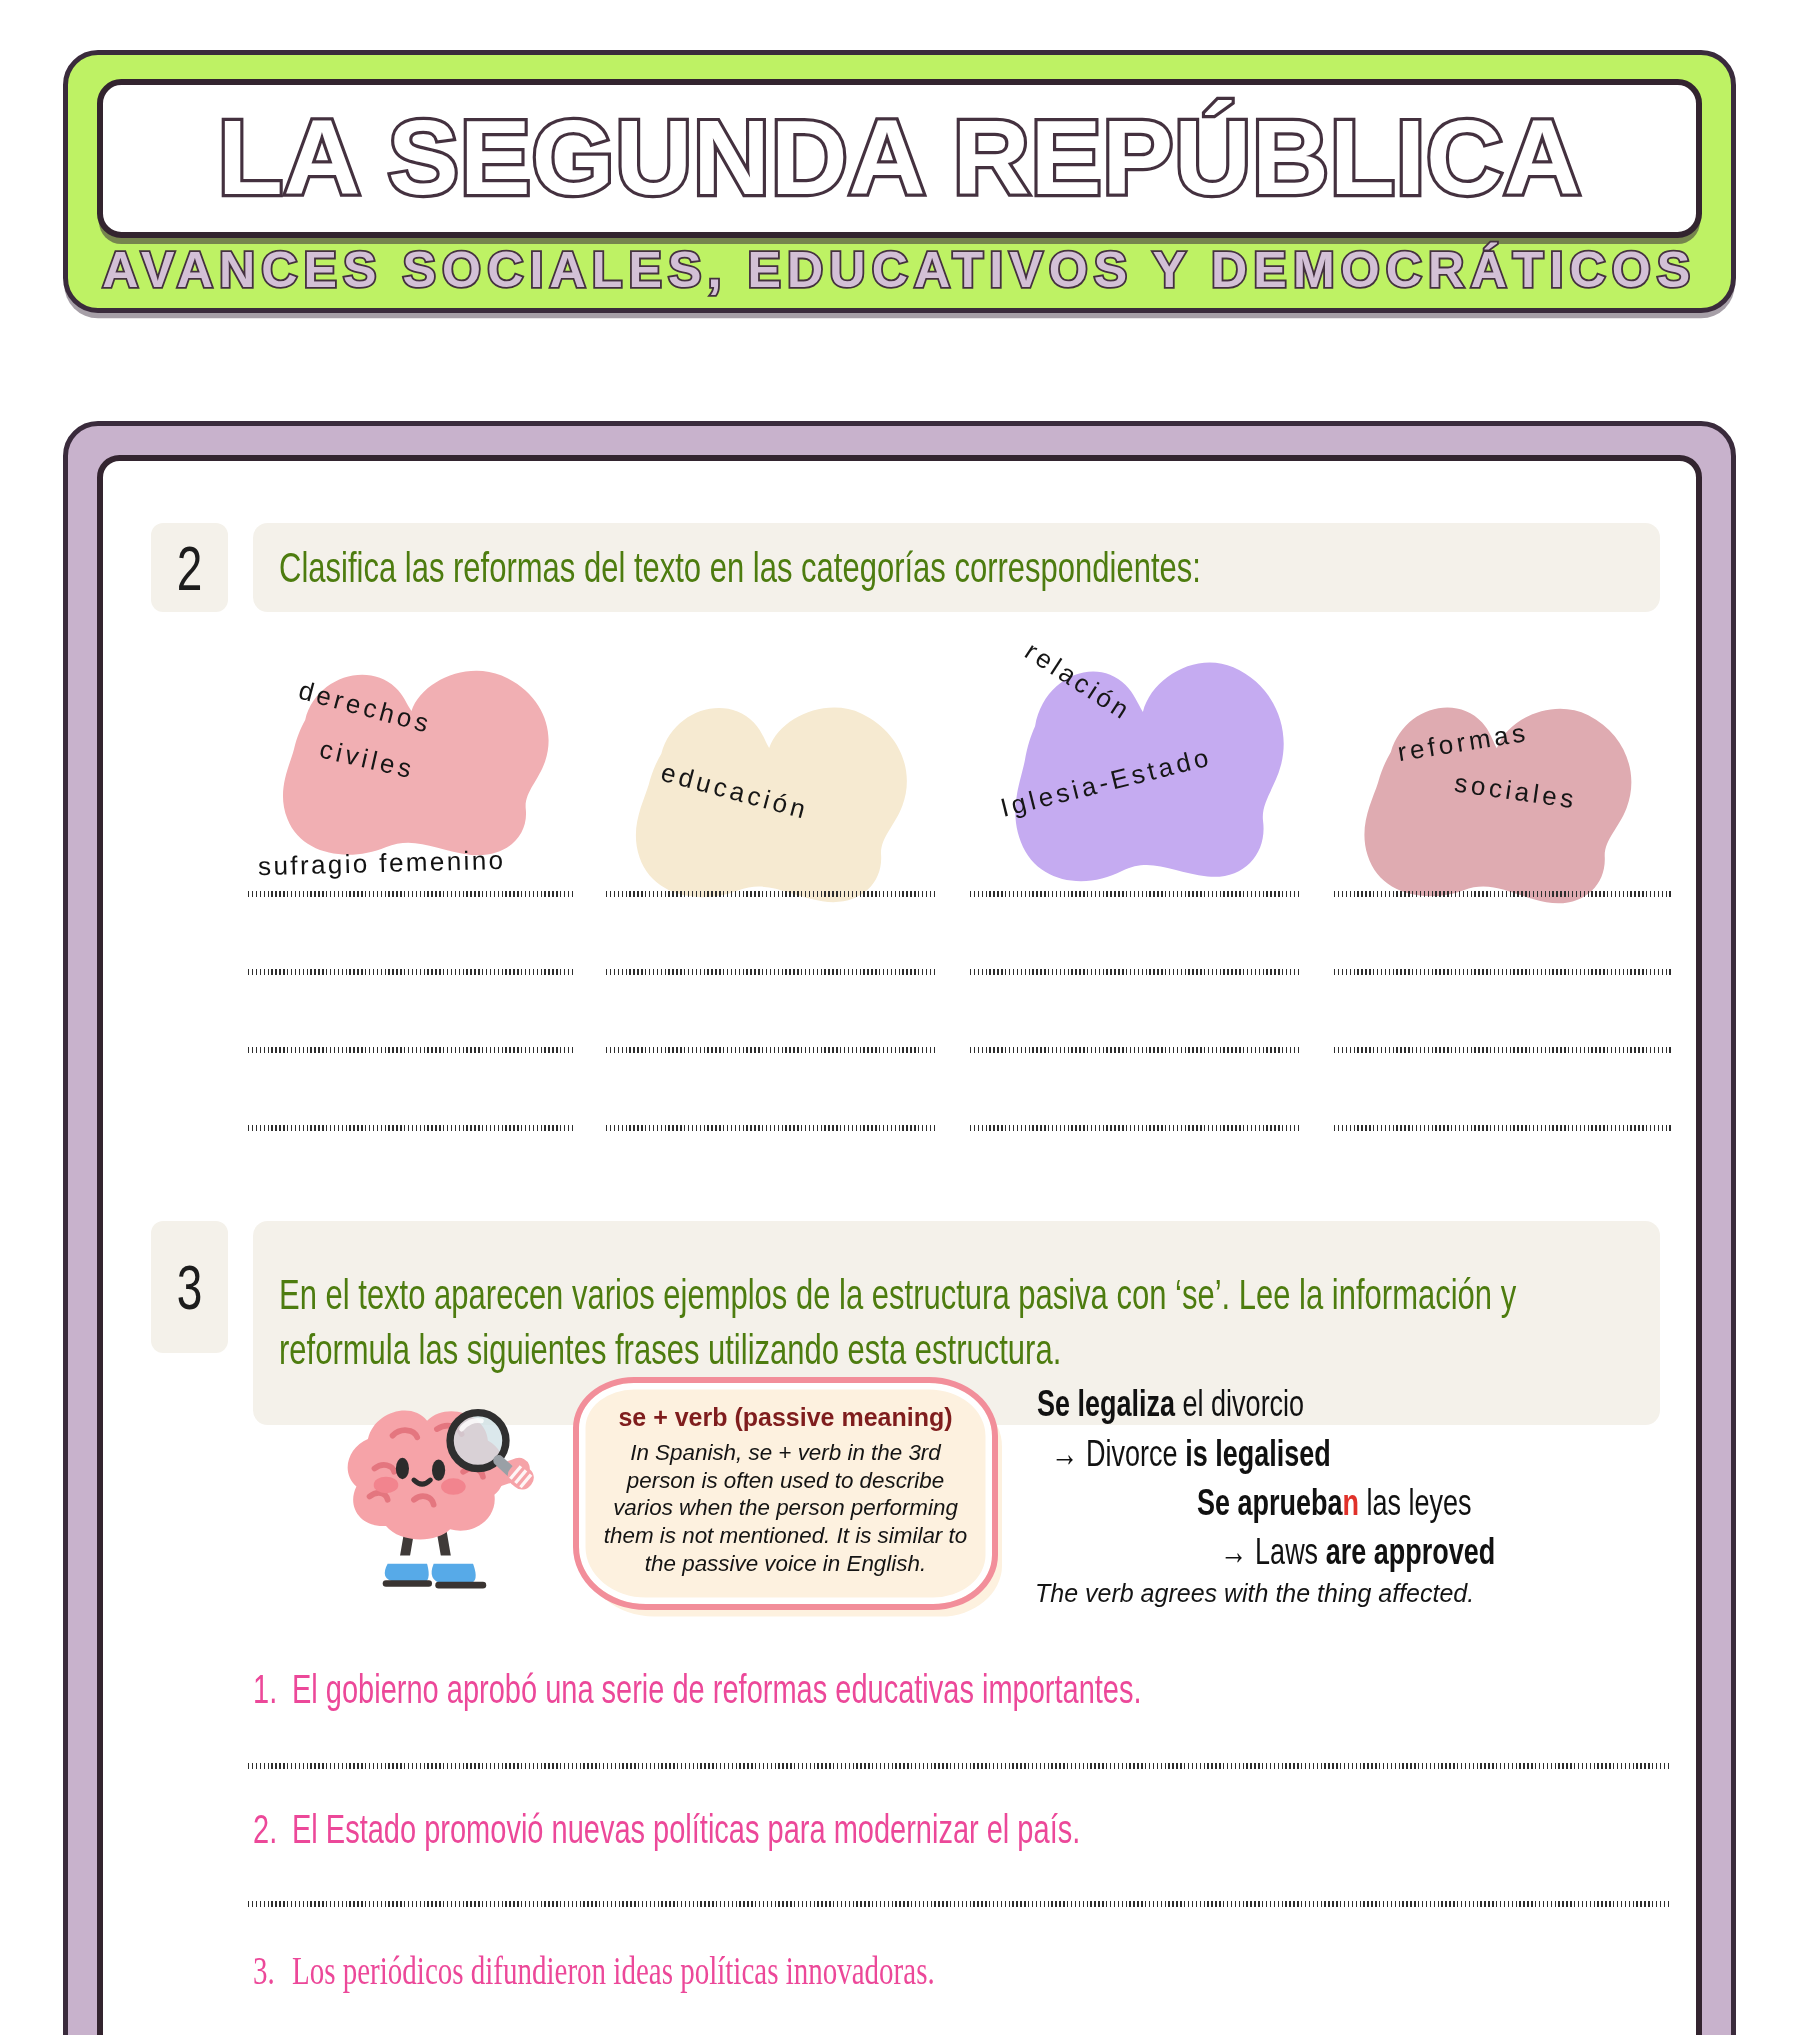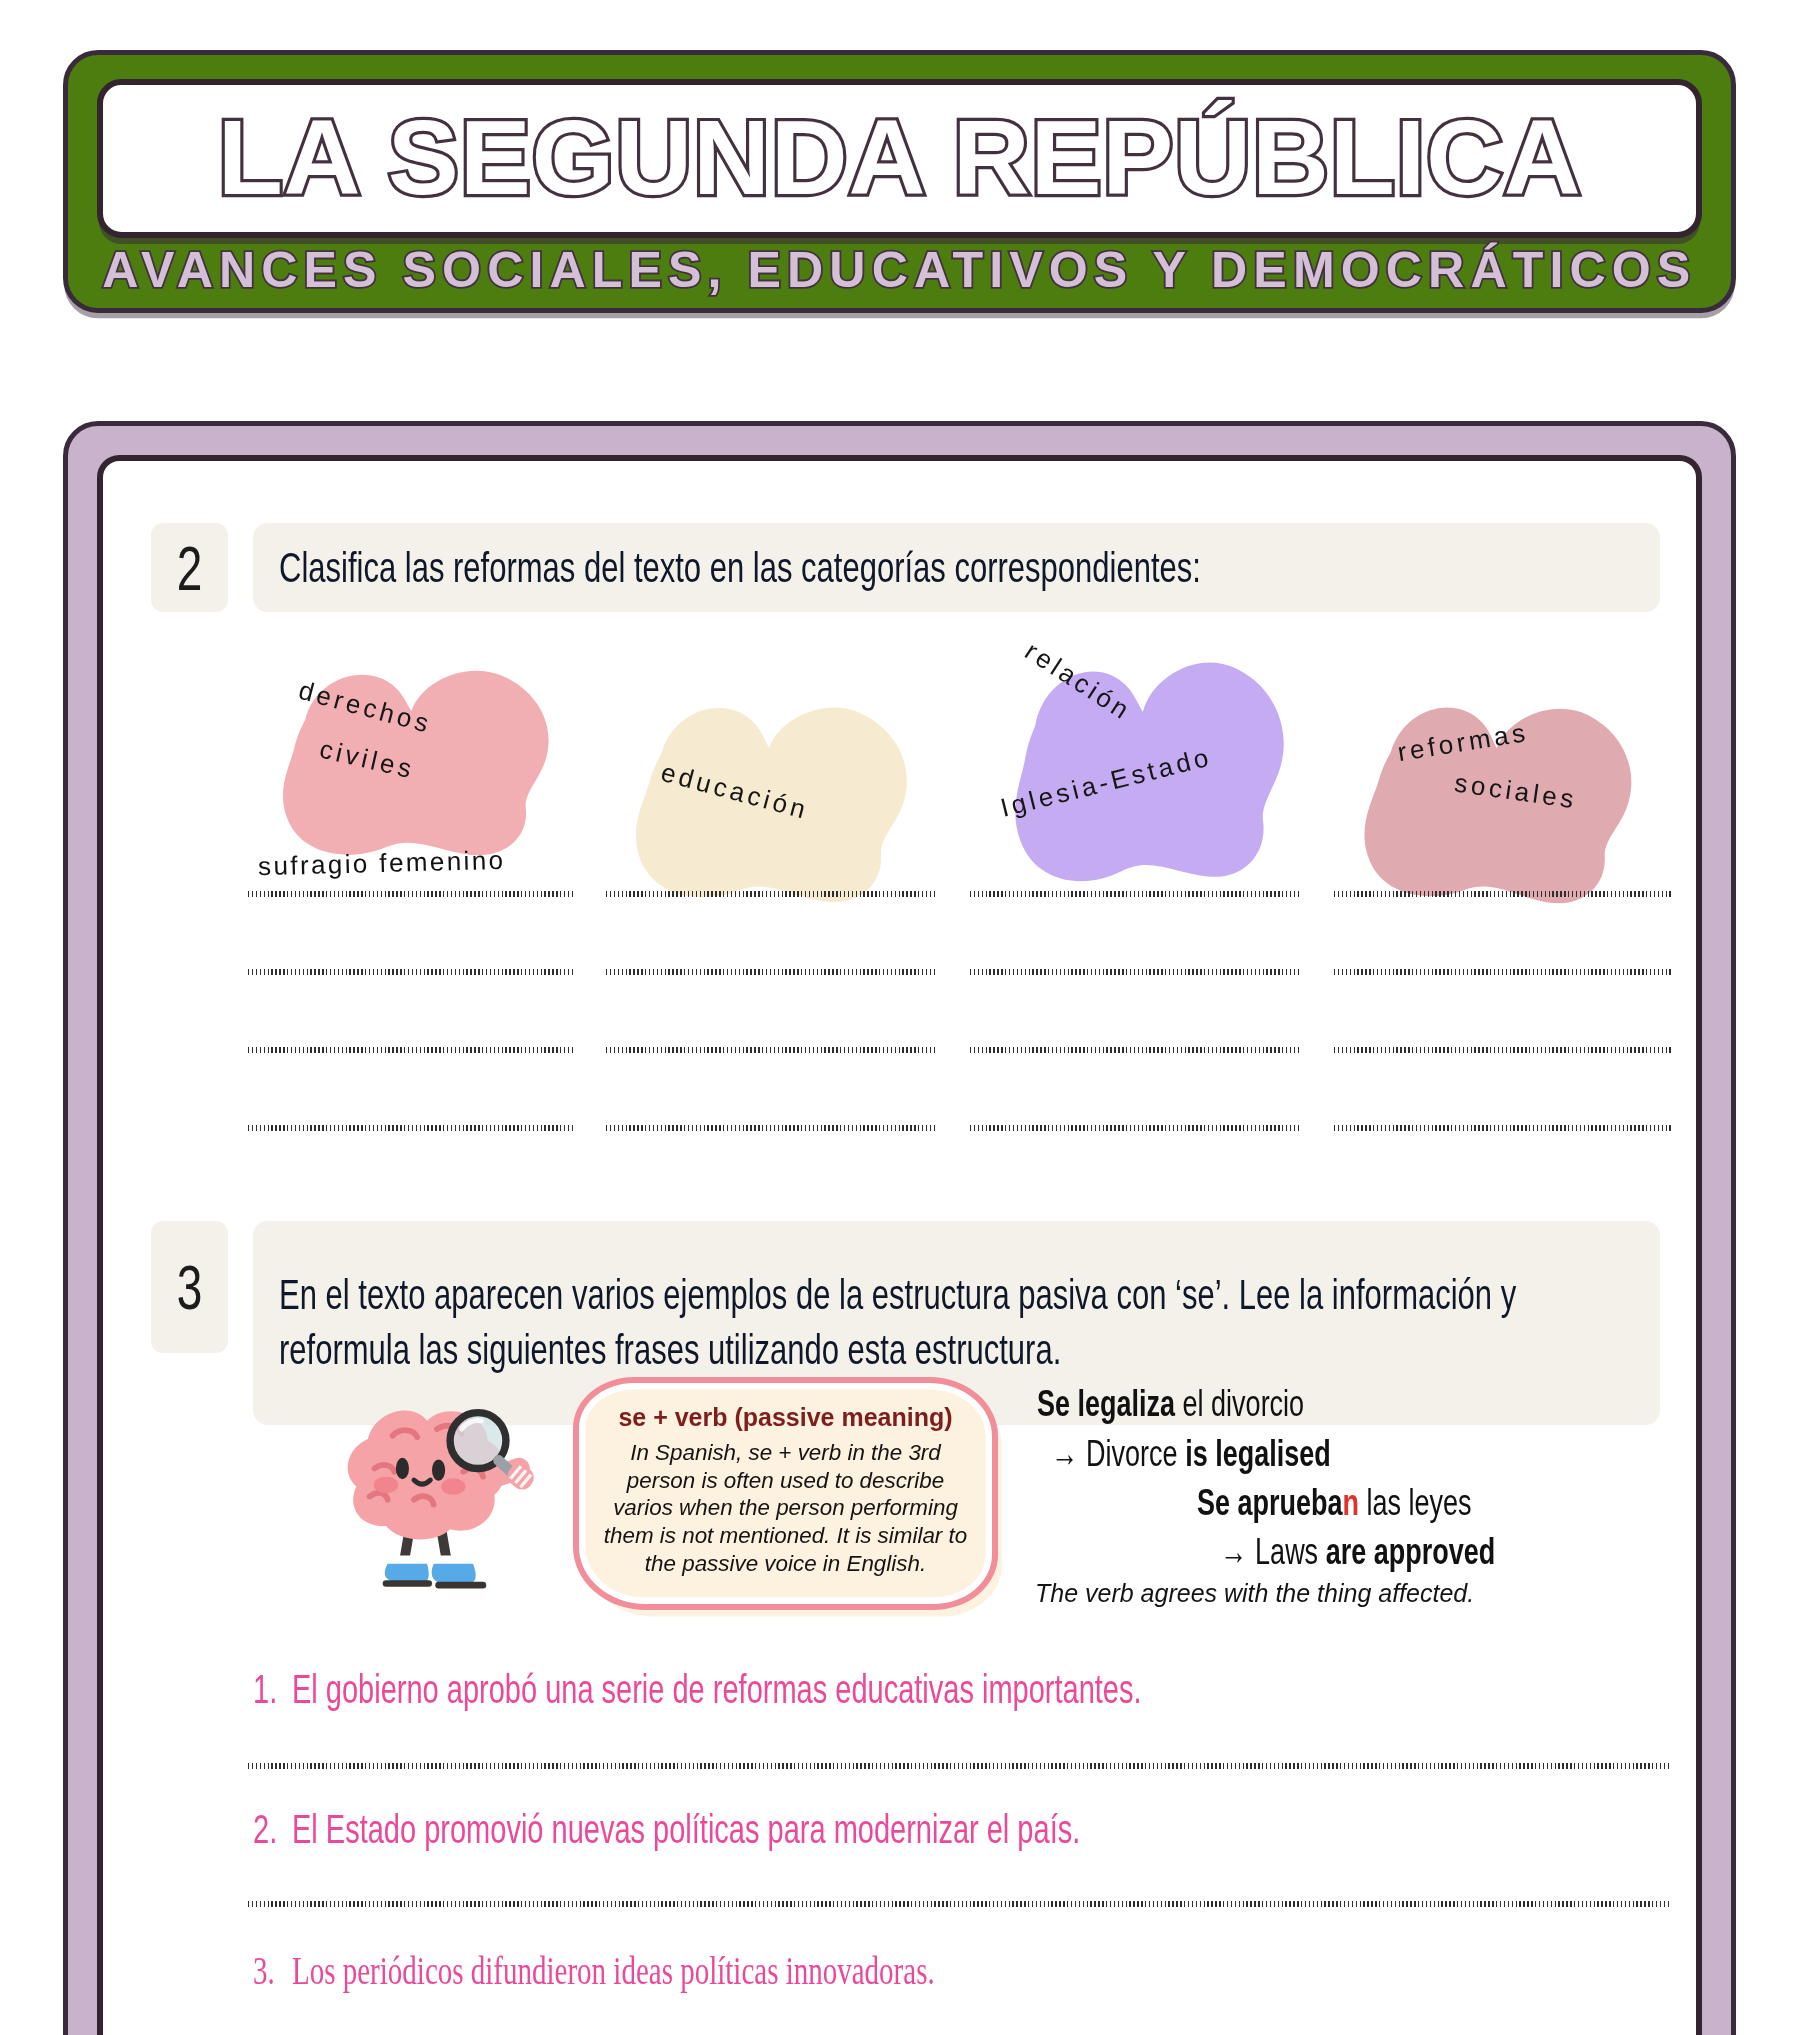--- a/index.html
+++ b/index.html
@@ -3,21 +3,21 @@
 <meta charset="utf-8">
 <style>
   html,body { margin:0; padding:0; background:#ffffff; }
   .page {
     position:relative; width:1799px; height:2544px; overflow:hidden;
     background:#ffffff; font-family:"Liberation Sans", sans-serif; color:#171717;
   }
   
   .hdr-outer {
     position:absolute; left:63px; top:50px; width:1673px; height:263px;
-    background:#4d7c0f; border:5.3px solid #3a2b3c; border-radius:35px;
+    background:#bef264; border:5.3px solid #3a2b3c; border-radius:35px;
     box-shadow:0 6.5px 0 -1.2px rgba(58,43,60,.45); box-sizing:border-box;
   }
   .title-box {
     position:absolute; left:29px; top:23.6px; right:29px; height:159px;
     background:#ffffff; border:6.5px solid #33242f; border-radius:24.4px;
     box-shadow:0 8.1px 0 -2px rgba(58,43,60,.55); box-sizing:border-box;
     display:flex; align-items:center; justify-content:center;
   }
   .title-svg { width:96%; height:92%; }
   .subtitle-wrap { position:absolute; left:12.2px; right:12.2px; bottom:6.5px; height:65px; }
@@ -34,21 +34,21 @@
   }
   
   .numbox {
     position:absolute; background:#f4f1ea; border-radius:12.2px;
     display:flex; align-items:center; justify-content:center;
     font-size:46px; color:#1c1c1c;
   }
   .qbox {
     position:absolute; background:#f4f1ea; border-radius:14.7px;
     display:flex; align-items:center; box-sizing:border-box;
-    padding:16.3px 26px; font-size:31px; color:#0f172a;
+    padding:16.3px 26px; font-size:31px; color:#4d7c0f;
   }
   .cond { display:inline-block; transform:scaleY(1.38); transform-origin:left center; }
   .cond-top { display:inline-block; transform:scaleY(1.38); transform-origin:left top; }
   .q3text { line-height:1.3; max-width:1262px; }
   
   .blob { position:absolute; }
   .blob svg { position:absolute; inset:0; width:100%; height:100%; }
   .blob-label {
     position:absolute; font-size:26px; letter-spacing:3.7px; color:#161616; white-space:nowrap;
   }

